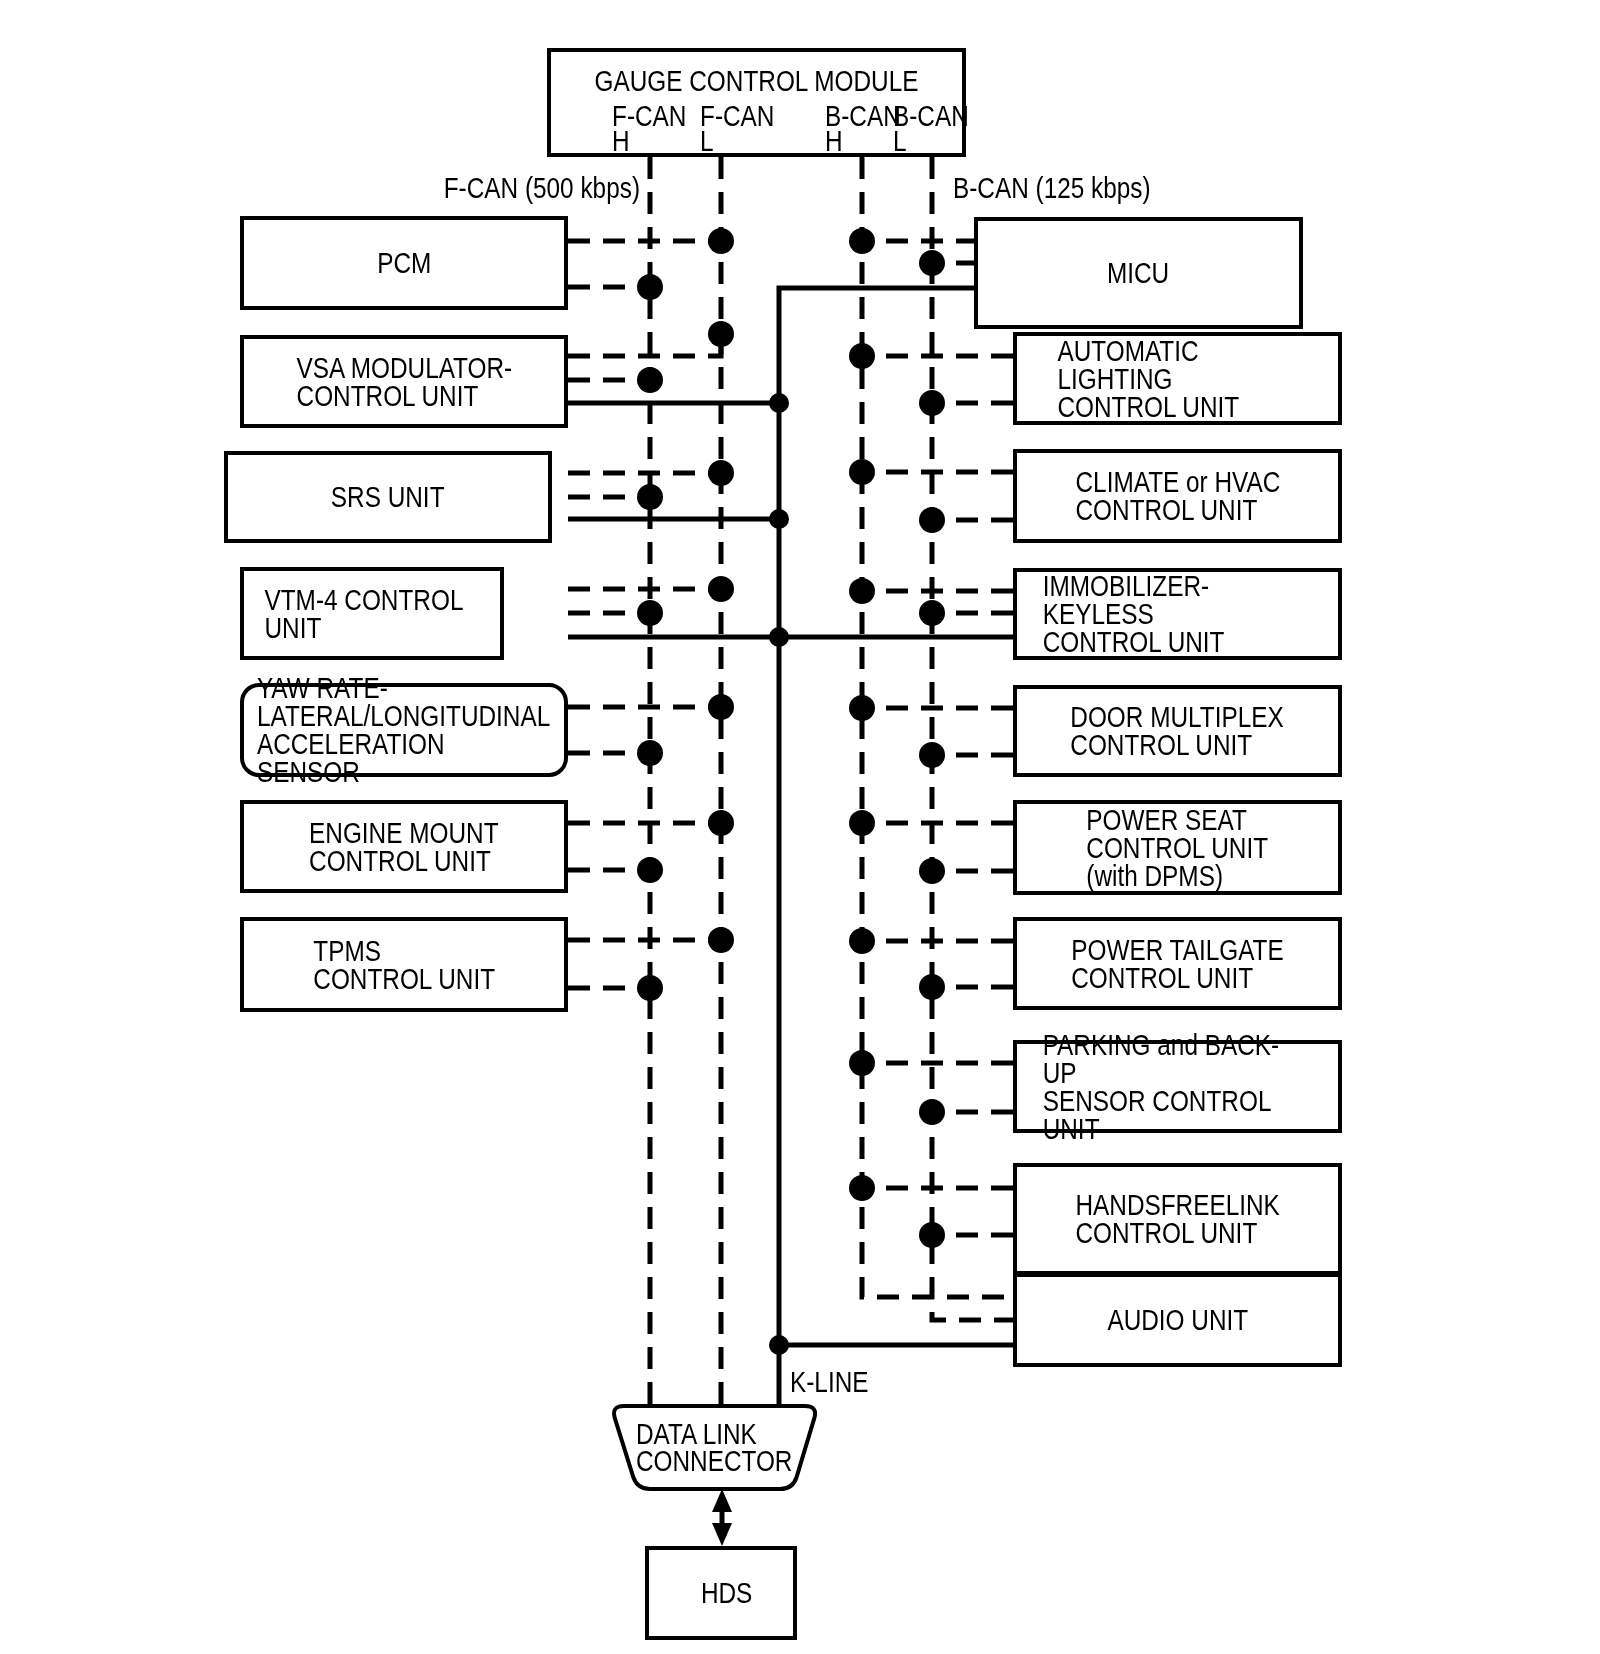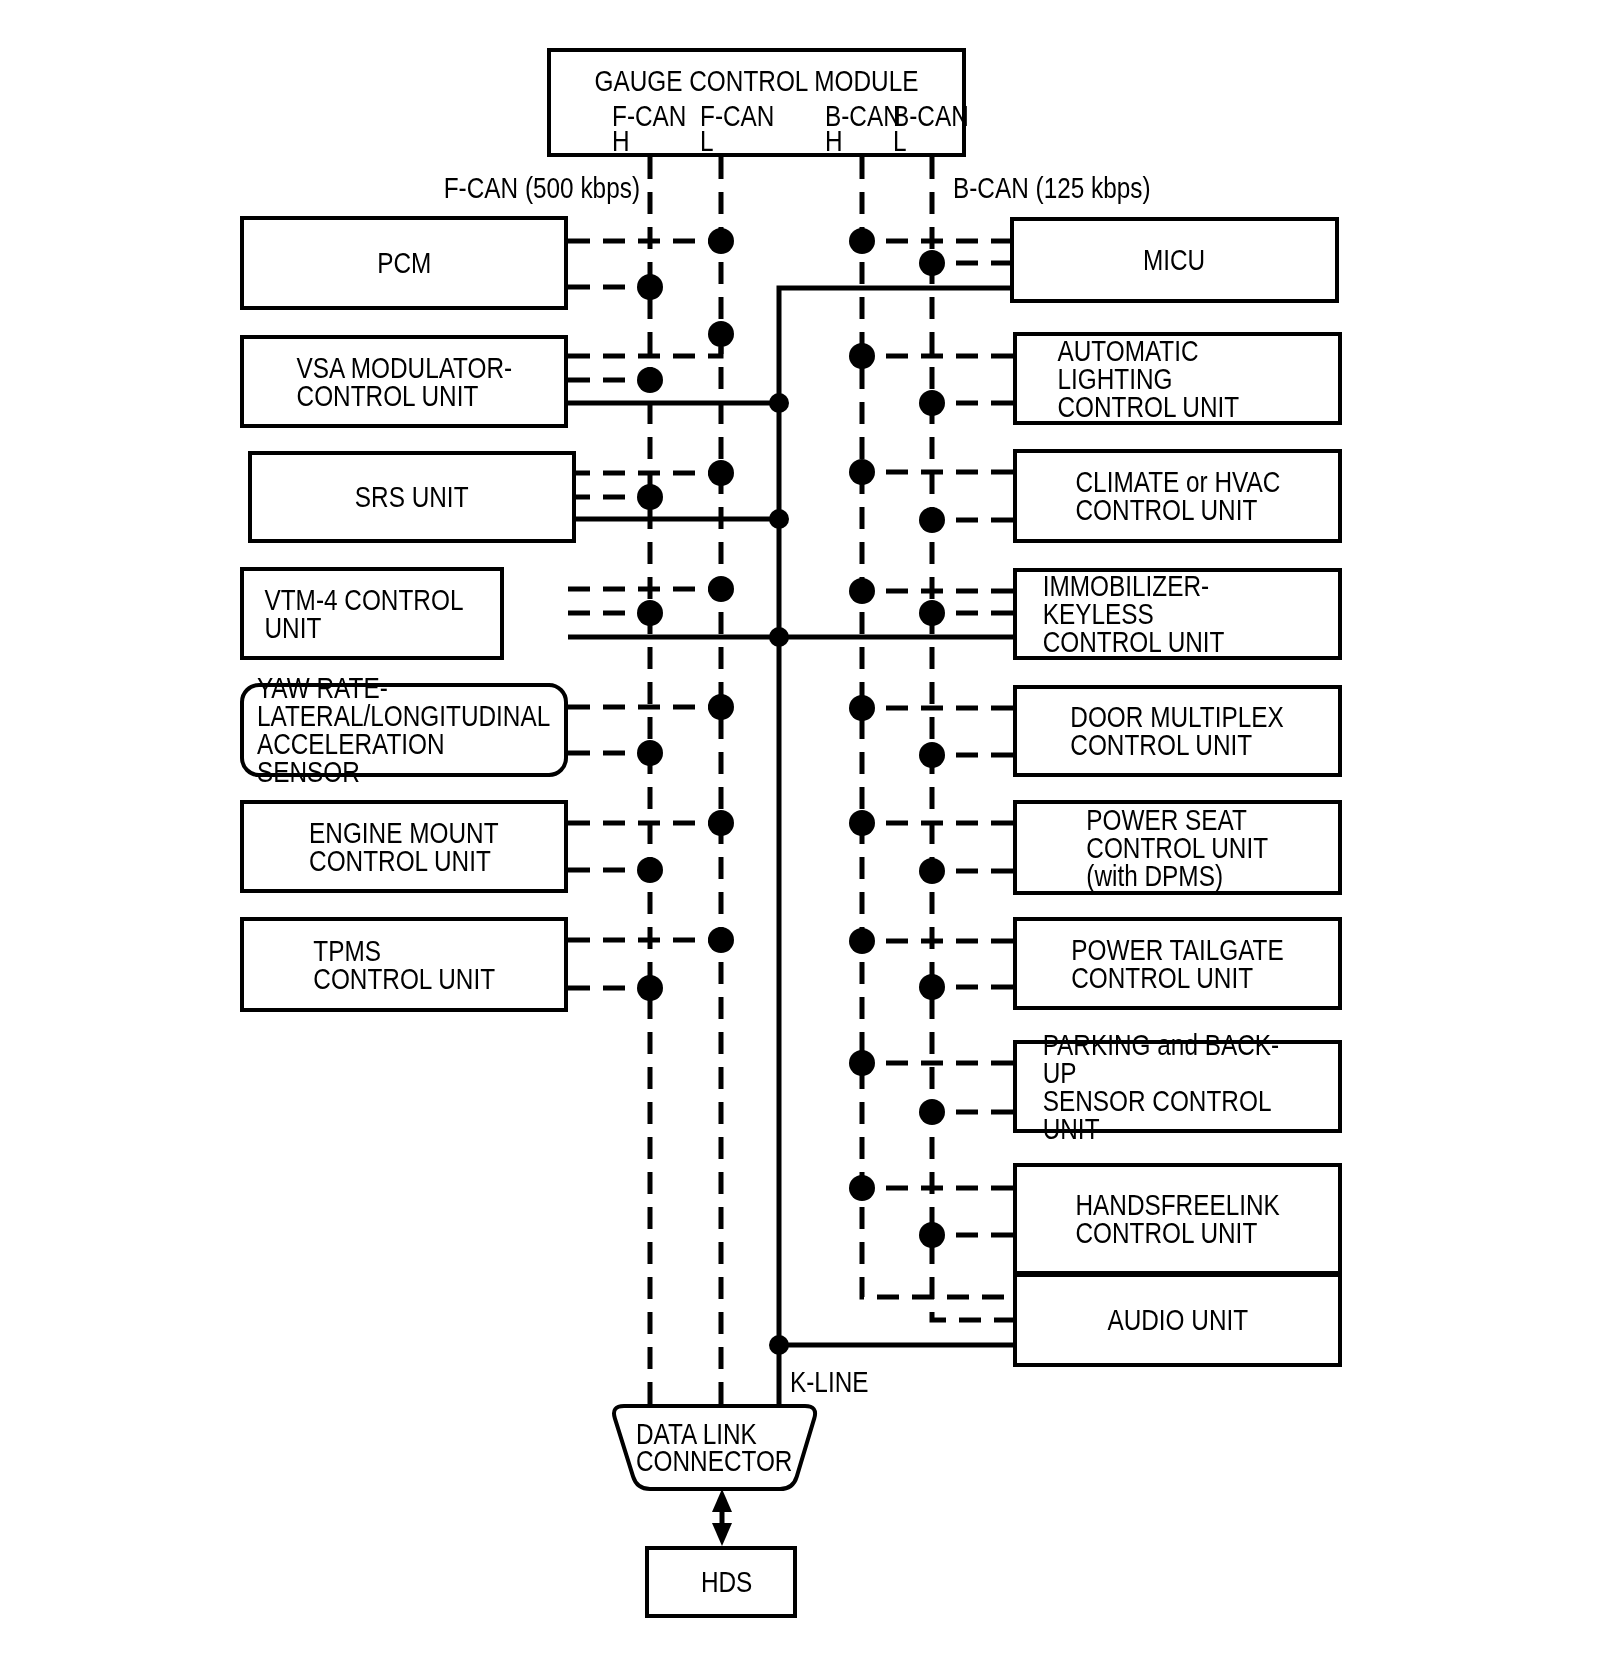--- a/index.html
+++ b/index.html
@@ -121,41 +121,41 @@
   <div class="abs speed ox-right" style="left: 340px; top: 174px; width: 300px;">F-CAN (500 kbps)</div>
   <div class="abs speed ox-left" style="left: 953px; top: 174px; width: 300px;">B-CAN (125 kbps)</div>
 
   <div class="abs unit-box" style="left: 240px; top: 216px; width: 328px; height: 94px;">
     <div class="u-label">PCM</div>
     </div>
   <div class="abs unit-box" style="left: 240px; top: 335px; width: 328px; height: 93px;">
     <div class="u-label">VSA MODULATOR-
 CONTROL UNIT</div>
     </div>
-  <div class="abs unit-box" style="left: 248px; top: 451px; width: 328px; height: 92px; align-items: center;">
+  <div class="abs unit-box" style="left: 224px; top: 451px; width: 328px; height: 92px; align-items: center;">
     <div class="u-label">SRS UNIT</div>
     </div>
   <div class="abs unit-box" style="left: 240px; top: 567px; width: 264px; height: 93px;">
     <div class="u-label">VTM-4 CONTROL UNIT</div>
     </div>
   <div class="abs unit-box" style="left: 240px; top: 683px; width: 328px; height: 94px; border-radius: 19px;">
     <div class="u-label">YAW RATE-
 LATERAL/LONGITUDINAL
 ACCELERATION SENSOR</div>
     </div>
   <div class="abs unit-box" style="left: 240px; top: 800px; width: 328px; height: 93px;">
     <div class="u-label">ENGINE MOUNT
 CONTROL UNIT</div>
     </div>
   <div class="abs unit-box" style="left: 240px; top: 917px; width: 328px; height: 95px;">
     <div class="u-label">TPMS
 CONTROL UNIT</div>
     </div>
 
-  <div class="abs unit-box" style="left: 1010px; top: 217px; width: 329px; height: 86px;">
+  <div class="abs unit-box" style="left: 974px; top: 217px; width: 329px; height: 112px;">
     <div class="u-label">MICU</div>
     </div>
   <div class="abs unit-box" style="left: 1013px; top: 332px; width: 329px; height: 93px; padding-left: 16px;">
     <div class="u-label">AUTOMATIC LIGHTING
 CONTROL UNIT</div>
     </div>
   <div class="abs unit-box" style="left: 1013px; top: 449px; width: 329px; height: 94px;">
     <div class="u-label">CLIMATE or HVAC
 CONTROL UNIT</div>
     </div>
@@ -188,17 +188,17 @@
     <div class="u-label">AUDIO UNIT</div>
     </div>
 
   <div class="abs kline-label" style="left: 790px; top: 1366px;">K-LINE</div>
 
   <div class="abs dlc-label-wrap" style="left: 611px; top: 1406px; width: 207px; height: 83px; align-items: center;">
     <div class="dlc-label">DATA LINK
 CONNECTOR</div>
   </div>
 
-  <div class="abs hds-box" style="left: 645px; top: 1546px; width: 152px; height: 72px; padding-left: 11px;">
+  <div class="abs hds-box" style="left: 645px; top: 1546px; width: 152px; height: 94px; padding-left: 11px;">
     <div class="u-label c-label">HDS</div>
   </div>
 
 </div>
 
 </body></html>

